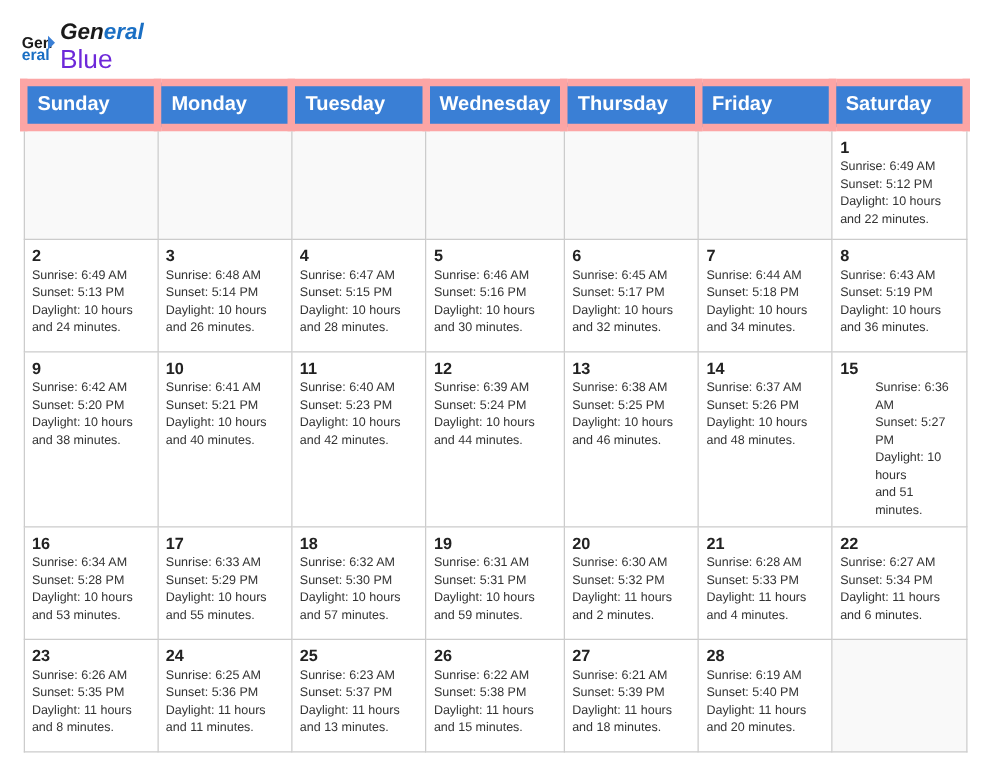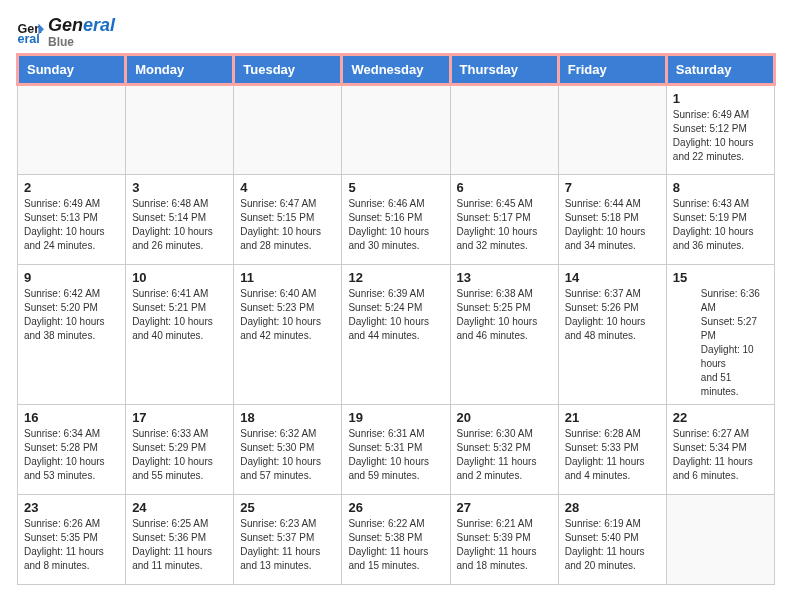--- a/index.html
+++ b/index.html
@@ -38,25 +38,25 @@
       color: #444;
     }
     .calendar {
       width: 100%;
       border-collapse: collapse;
       border: 1px solid #ccc;
     }
     .calendar th {
       background: #3a7fd5;
       color: #fff;
-      font-size: 13px;
+      font-size: 16px;
       font-weight: bold;
       padding: 6px 8px;
       text-align: left;
-      border: 3px solid #fca5a5;
+      border: 6px solid #fca5a5;
     }
     .calendar td {
       vertical-align: top;
       padding: 5px 6px;
       border: 1px solid #ccc;
       width: calc(100% / 7);
       min-height: 90px;
       font-size: 10.5px;
       color: #222;
       background: #fff;
@@ -86,21 +86,21 @@
   <div class="logo">
     <svg class="logo-icon" viewBox="0 0 40 40">
       <text x="2" y="22" font-size="18" font-weight="bold" fill="#1a1a1a" font-family="Arial">Gen</text>
       <text x="2" y="36" font-size="18" font-weight="bold" fill="#1a6fc4" font-family="Arial">eral</text>
       <polygon points="32,8 40,16 32,24" fill="#3a7fd5"></polygon>
     </svg>
     <div>
       <div style="font-size:18px;font-weight:bold;color:#1a1a1a;line-height:1.1;font-style:italic;">
         Gen<span style="color:#1a6fc4;">eral</span>
       </div>
-      <div style="font-size:12px;font-weight:bold;color:#737373;line-height:1.1;">Blue</div>
+      <div style="font-size:21px;font-weight:normal;color:#6d28d9;line-height:1.1;">Blue</div>
     </div>
   </div>
   <div class="title-block">
     <div class="month-title"></div>
     <div class="location"></div>
   </div>
 </div>
 
 <table class="calendar">
   <thead>

